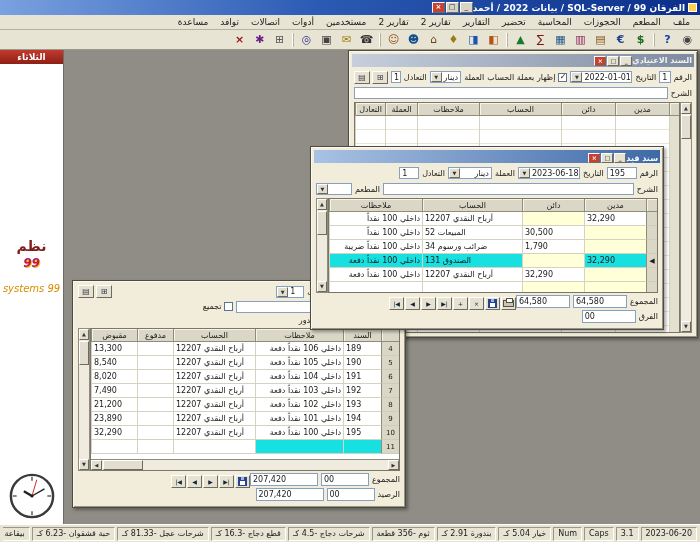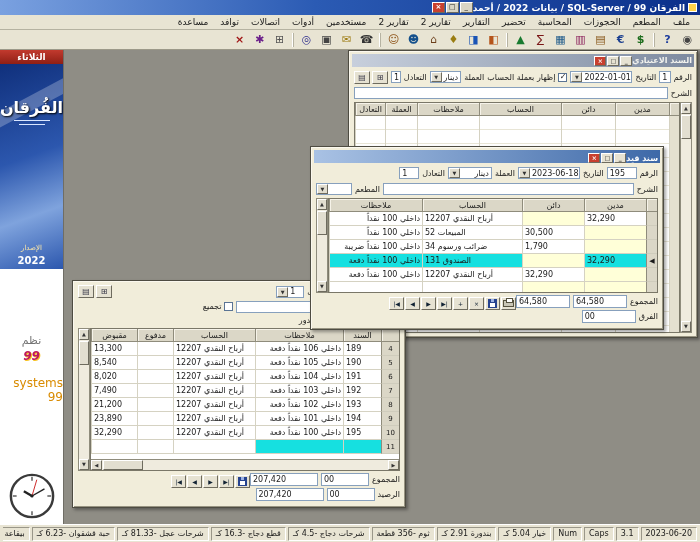--- a/index.html
+++ b/index.html
@@ -40,23 +40,23 @@
   .sb-divider { height:1px; background:#cfc9ac; margin:2px 5px; }
   .sb-banner { flex:0 0 205px; position:relative; color:#fff; text-align:center;
                background:linear-gradient(160deg,#10307c 0%,#2c57ae 45%,#7fa3dd 72%,#2c57ae 100%); overflow:hidden;}
   .sb-banner::after { content:""; position:absolute; left:-20px; top:30px; width:110px; height:14px;
                       background:rgba(255,255,255,.25); transform:rotate(-28deg); }
   .sb-brand { margin-top:34px; font-size:16px; font-weight:bold; text-shadow:1px 1px 2px #000; position:relative; z-index:1;}
   .sb-brand-line { width:36px; border-top:1px solid #d9e6ff; margin:3px auto 0; }
   .sb-edition { position:absolute; bottom:17px; width:100%; font-size:7px; color:#ffe9a8; }
   .sb-year { position:absolute; bottom:3px; width:100%; font-size:10px; font-weight:bold; color:#fff; }
   .sb-sys { flex:1; background:#fff; display:flex; flex-direction:column; align-items:center; justify-content:center; }
-  .sys-nazm { color:#737373; font-size:11px; font-weight:normal; }
+  .sys-nazm { color:#7f1d1d; font-size:14px; font-weight:bold; }
   .sys-99 { color:#be185d; font-size:12px; font-weight:bold; font-style:italic; text-shadow:1px 1px 0 #f7c324; line-height:18px;}
-  .sys-sub { color:#d98b00; font-size:12px; margin-top:11px; }
+  .sys-sub { color:#d98b00; font-size:10px; font-style:italic; margin-top:11px; }
   .sb-clockbox { flex:0 0 56px; background:#fff; display:flex; align-items:center; justify-content:center; }
 
   .workspace { position:relative; flex:1; background:#8f8d85; overflow:hidden; direction:rtl; }
 
   
   .win { position:absolute; background:#f1edda; border:1px solid #4e4c42; padding:3px; display:flex;
          flex-direction:column; direction:rtl;
          box-shadow: inset 1px 1px 0 #fbf8ee, inset -1px -1px 0 #989482, 2px 2px 3px rgba(0,0,0,.35); }
   .win-tb { flex:0 0 13px; display:flex; align-items:center; padding:0 2px; margin-bottom:2px;
             font-size:8px; font-weight:bold; color:#14305c; }
@@ -212,27 +212,20 @@
     <div class="tool-sep"></div>
     <div class="tool-btn" style="color:#555">⊞</div>
     <div class="tool-btn" style="color:#6b1f8a">✱</div>
     <div class="tool-btn" style="color:#a01616;font-weight:bold">×</div>
   </div>
 
   <div class="main">
 
     <div class="sidebar">
       <div class="sb-weekday">الثلاثاء</div>
-      <div class="sb-banner">
-        <div class="sb-brand">الفُرقان</div>
-        <div class="sb-brand-line"></div>
-        <div class="sb-brand-line" style="width:26px"></div>
-        <div class="sb-edition">الإصدار</div>
-        <div class="sb-year">2022</div>
-      </div>
       <div class="sb-sys">
         <div class="sys-nazm">نظم</div>
         <div class="sys-99">99</div>
         <div class="sys-sub">systems 99</div>
       </div>
       <div class="sb-clockbox">
         <svg width="48" height="48" viewBox="0 0 50 50">
           <circle cx="25" cy="25" r="22" fill="#fff" stroke="#3a3a3a" stroke-width="2.5"></circle>
           <g stroke="#555" stroke-width="1.5">
             <line x1="25" y1="5" x2="25" y2="9"></line>

